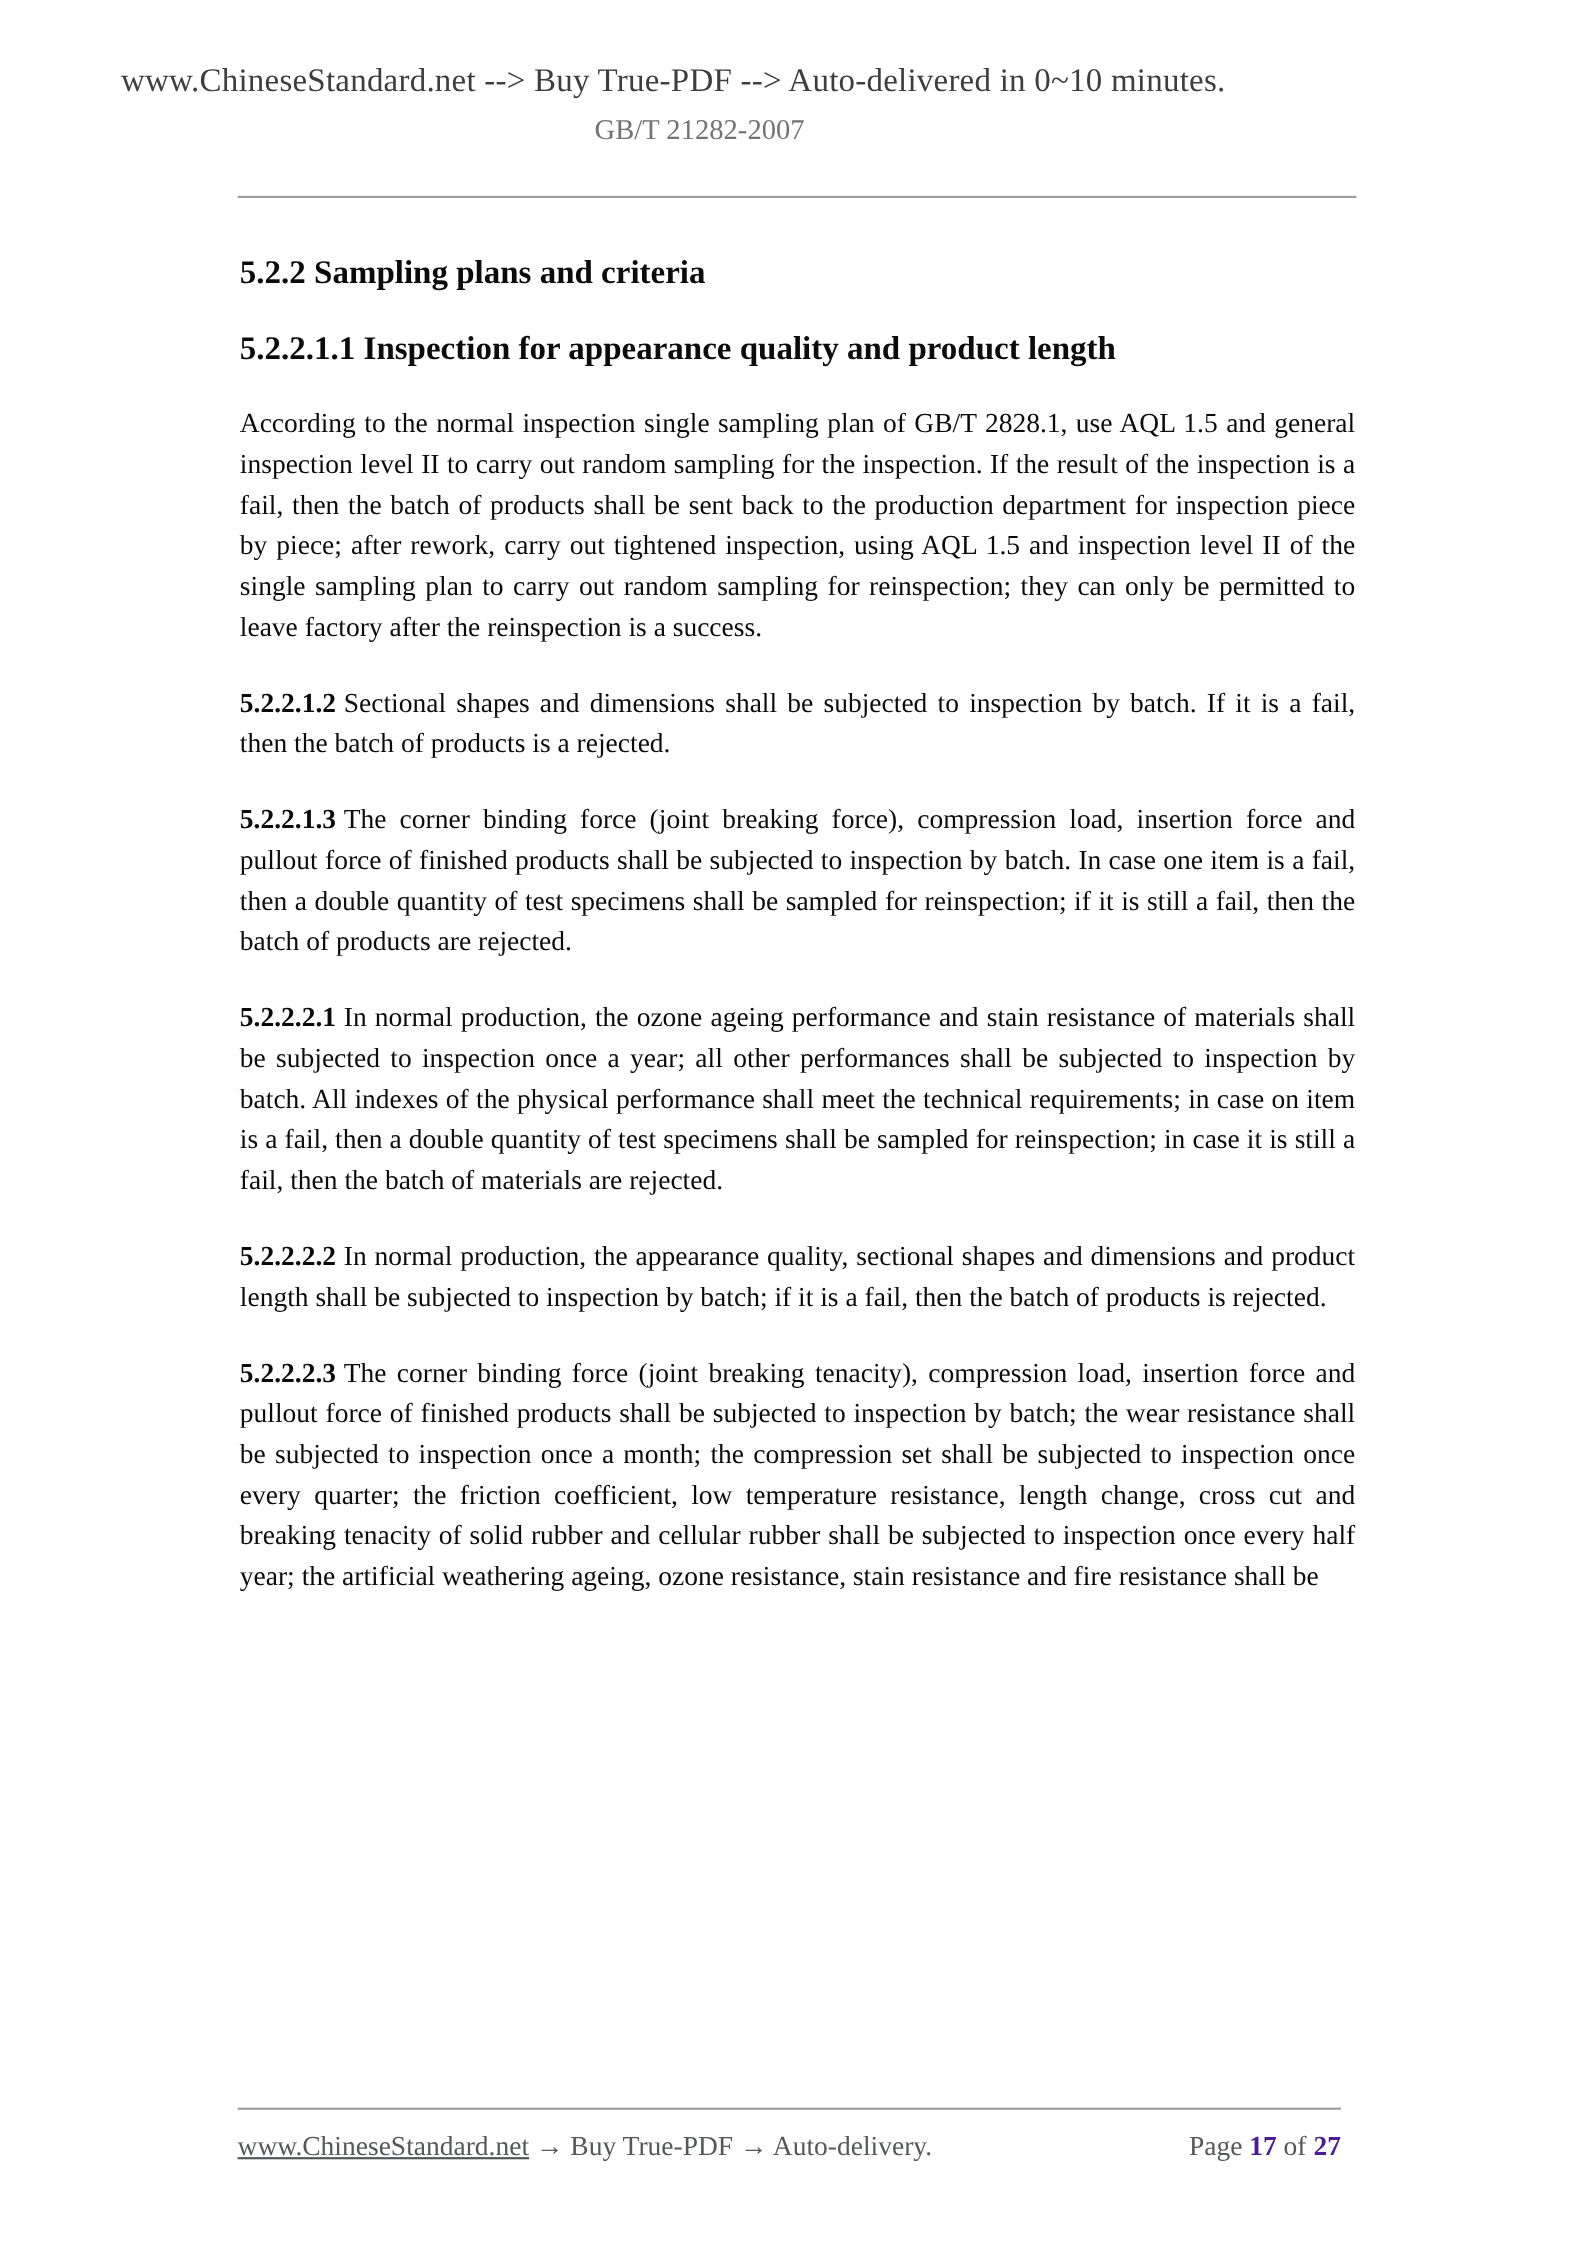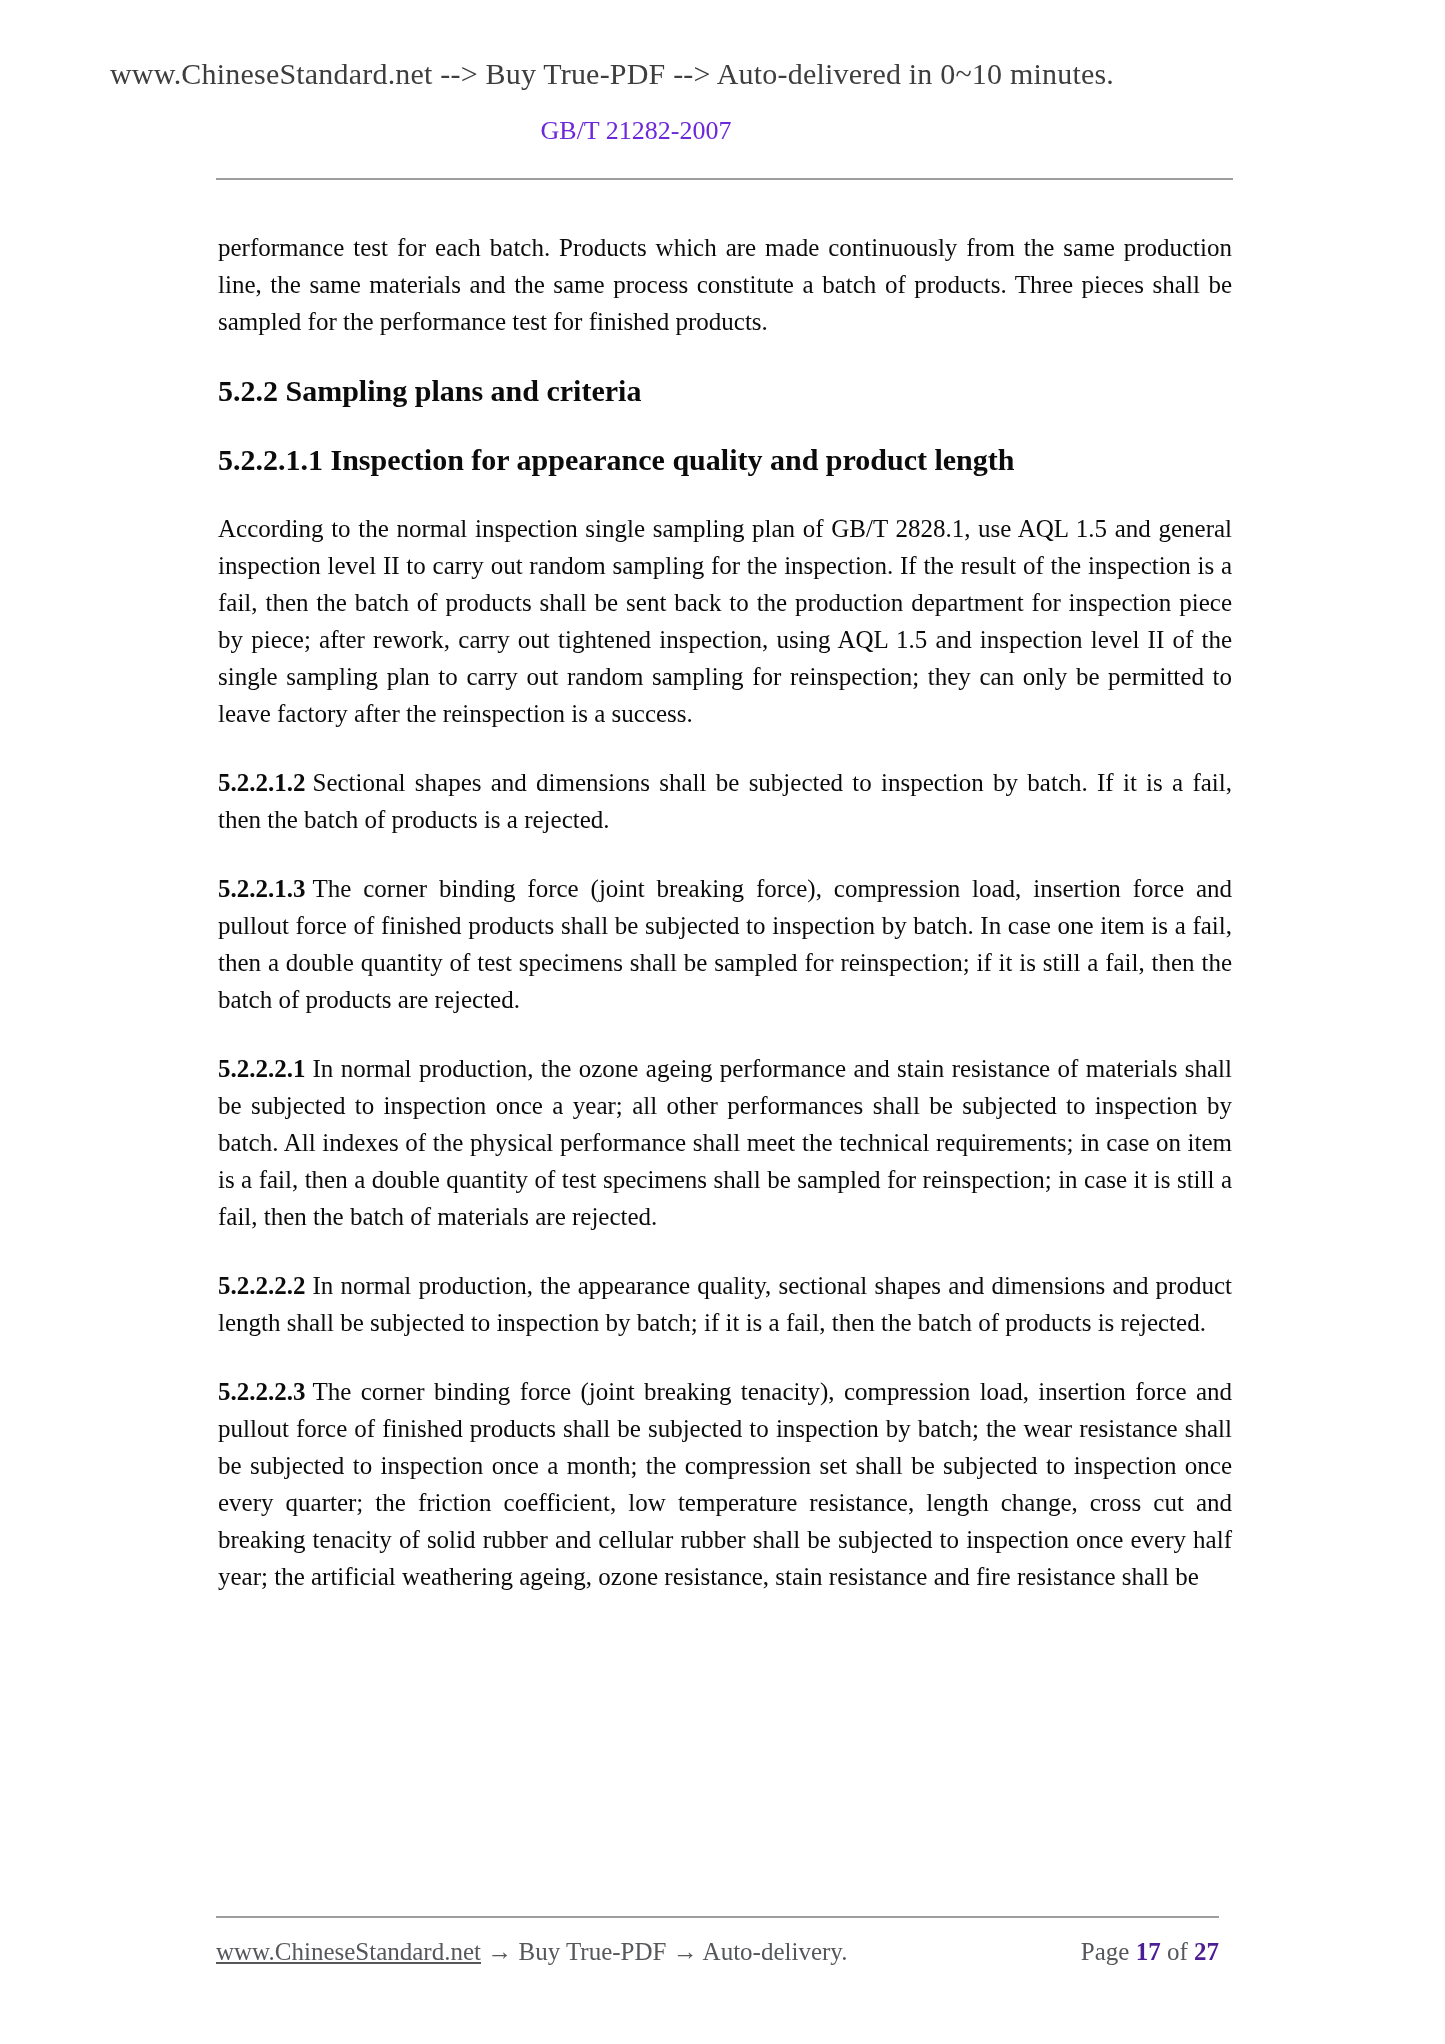--- a/index.html
+++ b/index.html
@@ -17,25 +17,25 @@
     left:110px;
     top:30px;
     font-size:30px;
     color:#3e3e3e;
     white-space:nowrap;
     letter-spacing:0.2px;
   }
   .doc-num{
     position:absolute;
     left:0;
-    top:89px;
+    top:76px;
     width:100%;
     text-align:center;
     font-size:26px;
-    color:#6d28d9;
+    color:#737373;
   }
   .rule{
     position:absolute;
     height:0;
     border-top:2px solid #9e9e9e;
   }
   .top-rule{ left:216px; top:151px; width:1017px; }
   .content{
     position:absolute;
     left:218px;
@@ -81,21 +81,20 @@
 <div class="page">
 
   <div class="banner">www.ChineseStandard.net --&gt; Buy True-PDF --&gt; Auto-delivered in 0~10 minutes.</div>
 
   <div class="doc-num">GB/T 21282-2007</div>
 
   <div class="rule top-rule"></div>
 
   <div class="content">
 
-    <p>performance test for each batch. Products which are made continuously from the same production line, the same materials and the same process constitute a batch of products. Three pieces shall be sampled for the performance test for finished products.</p>
 
     <h2>5.2.2 Sampling plans and criteria</h2>
 
 
     <h2>5.2.2.1.1 Inspection for appearance quality and product length</h2>
 
     <p>According to the normal inspection single sampling plan of GB/T 2828.1, use AQL 1.5 and general inspection level II to carry out random sampling for the inspection. If the result of the inspection is a fail, then the batch of products shall be sent back to the production department for inspection piece by piece; after rework, carry out tightened inspection, using AQL 1.5 and inspection level II of the single sampling plan to carry out random sampling for reinspection; they can only be permitted to leave factory after the reinspection is a success.</p>
 
     <p>
       <span class="block-num">5.2.2.1.2</span><span>Sectional shapes and dimensions shall be subjected to inspection by batch. If it is a fail, then the batch of products is a rejected.</span>

